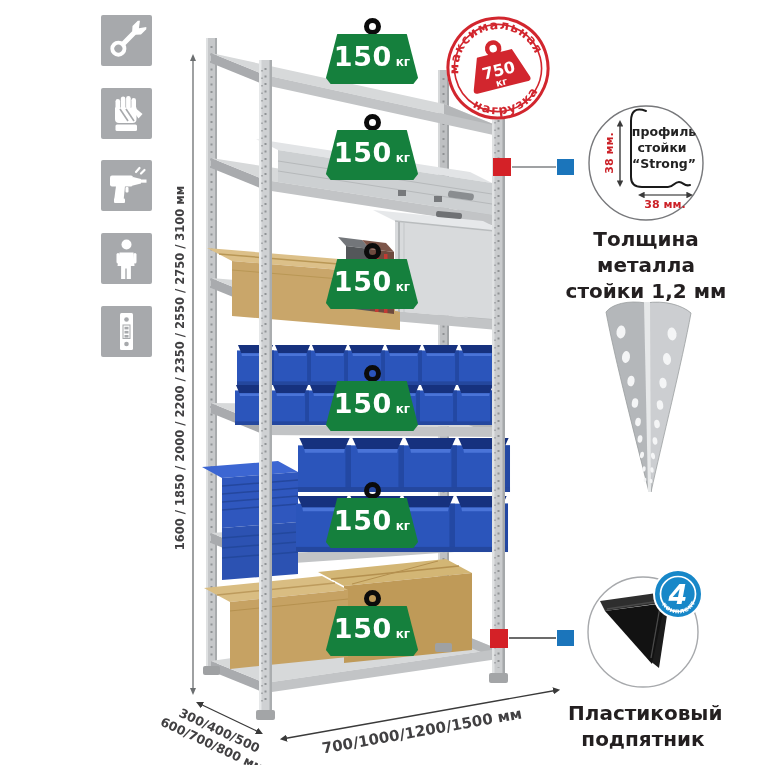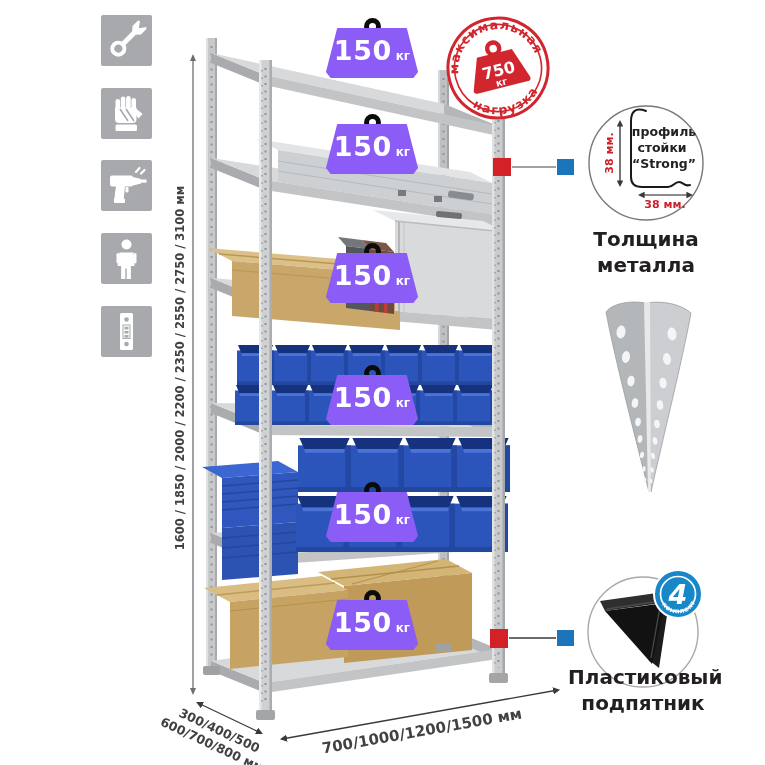--- a/index.html
+++ b/index.html
@@ -16,31 +16,31 @@
   .dim-text{position:absolute;font-weight:700;color:#414042;white-space:nowrap;}
   .dim-height{left:180px;top:368px;font-size:11.5px;transform:translate(-50%,-50%) rotate(-90deg);}
   .dim-depth{left:183px;top:705px;font-size:12.5px;transform:rotate(25deg);transform-origin:0 0;line-height:1.25;}
   .dim-depth .l2{display:block;margin-left:-13px;}
   .dim-width{left:422px;top:731px;font-size:15px;transform:translate(-50%,-50%) rotate(-10deg);}
 
   
   .wb{position:absolute;left:325px;width:94px;height:66px;}
   .wb .ring{position:absolute;left:50%;top:0;width:17px;height:17px;margin-left:-8.5px;
             border:5px solid #0b0b0b;border-radius:50%;box-sizing:border-box;}
-  .wb .body{position:absolute;left:0;top:10px;width:94px;height:50px;background:#8b5cf6;
+  .wb .body{position:absolute;left:0;top:16px;width:94px;height:50px;background:#15803d;
             clip-path:polygon(13% 0,87% 0,99% 88%,94% 100%,6% 100%,1% 88%);
             display:flex;align-items:baseline;justify-content:center;line-height:46px;}
   .wb .v{color:#fff;font-weight:800;font-size:27px;letter-spacing:.5px;}
   .wb .u{color:#fff;font-weight:700;font-size:12px;margin-left:4px;}
   .wb1{top:18px;} .wb2{top:114px;} .wb3{top:243px;} .wb4{top:365px;} .wb5{top:482px;} .wb6{top:590px;}
 
   
   .caption{position:absolute;text-align:center;font-weight:700;color:#231f20;font-size:20px;line-height:1.3;}
   .cap-profile{left:553px;top:226px;width:186px;}
-  .cap-foot{left:568px;top:664px;width:150px;}
+  .cap-foot{left:568px;top:700px;width:150px;}
   .caption span{display:block;}
 </style>
 </head>
 <body>
 
 <svg class="abs" style="left:0;top:0" width="765" height="765" viewBox="0 0 765 765">
   <defs>
     <marker id="arr" viewBox="0 0 10 10" refX="7" refY="5" markerWidth="5.5" markerHeight="5.5" orient="auto-start-reverse">
       <path d="M0,0 L10,5 L0,10 z" fill="#3a3a3a"></path>
     </marker>
@@ -418,14 +418,15 @@
 <div class="wb wb6">
   <div class="ring"></div>
   <div class="body">
     <span class="v">150</span>
     <span class="u">кг</span>
   </div>
 </div>
 
 <div class="caption cap-profile">
   <span>Толщина металла</span>
+  <span>стойки 1,2 мм</span>
 </div>
 <div class="caption cap-foot">Пластиковый подпятник</div>
 
 </body></html>

